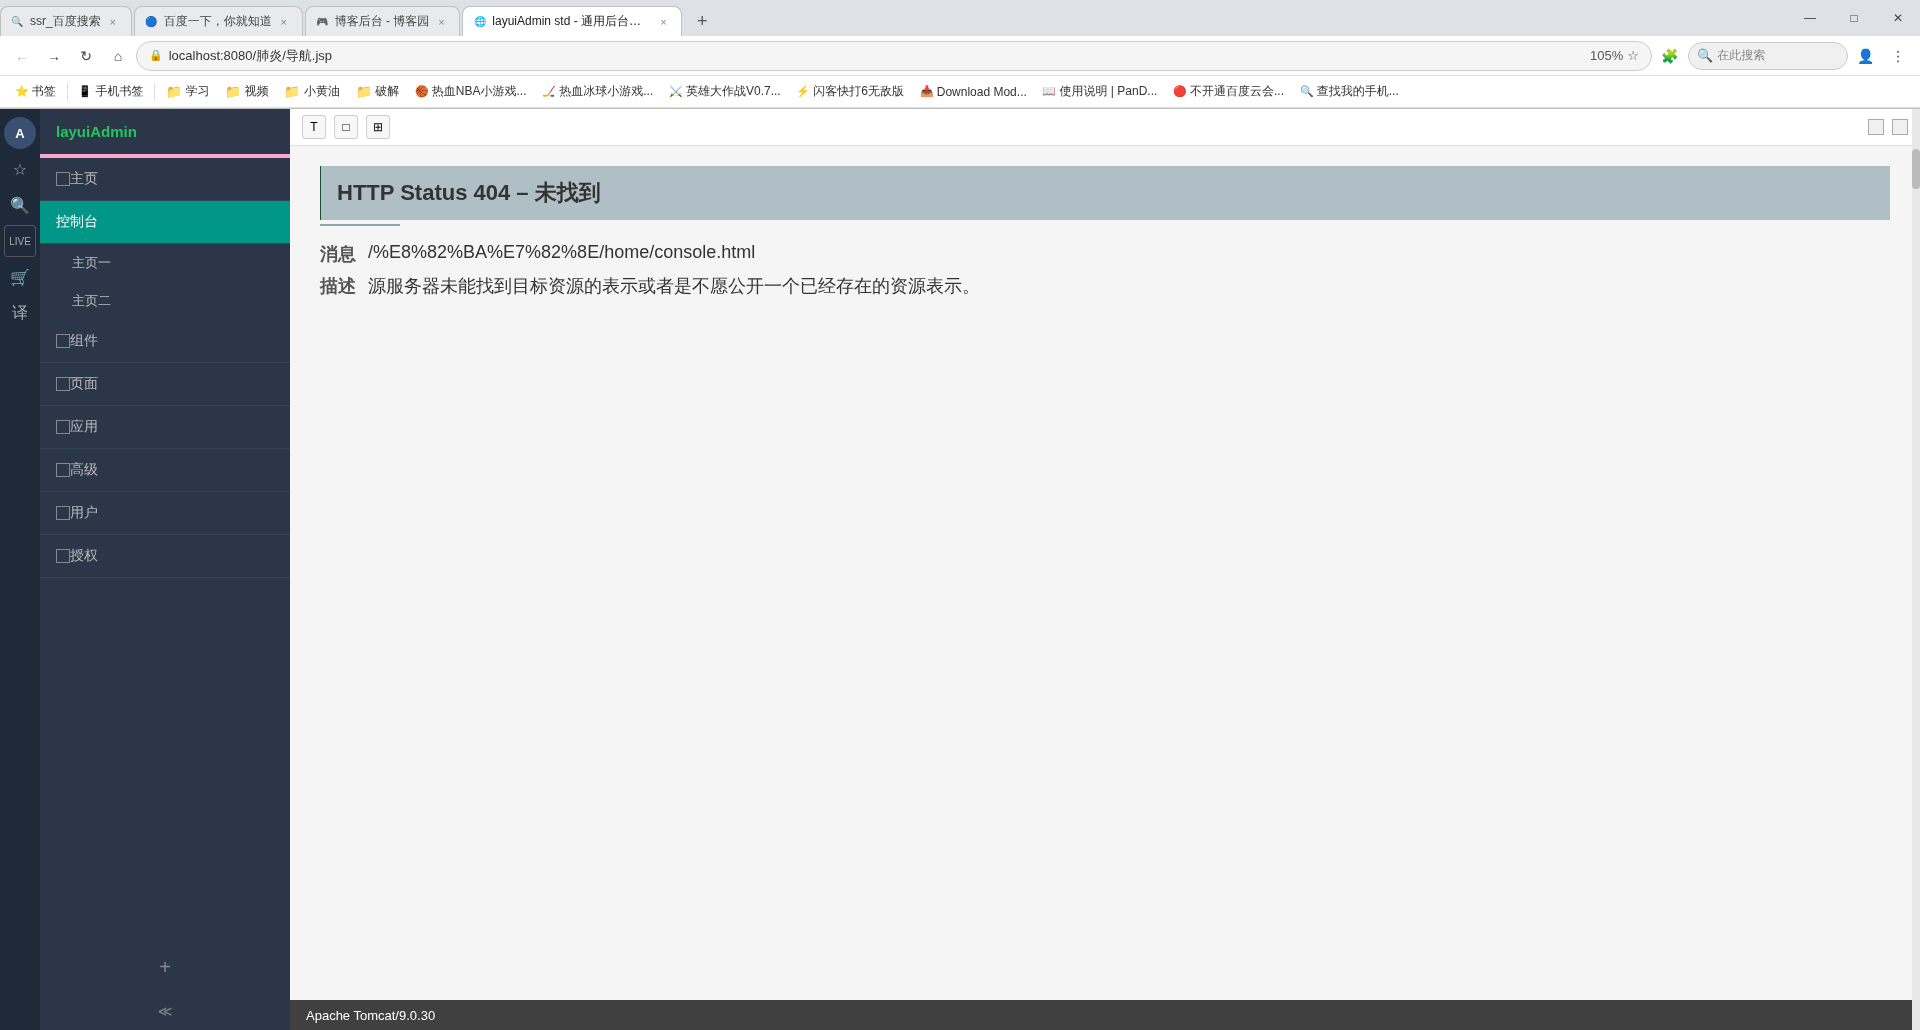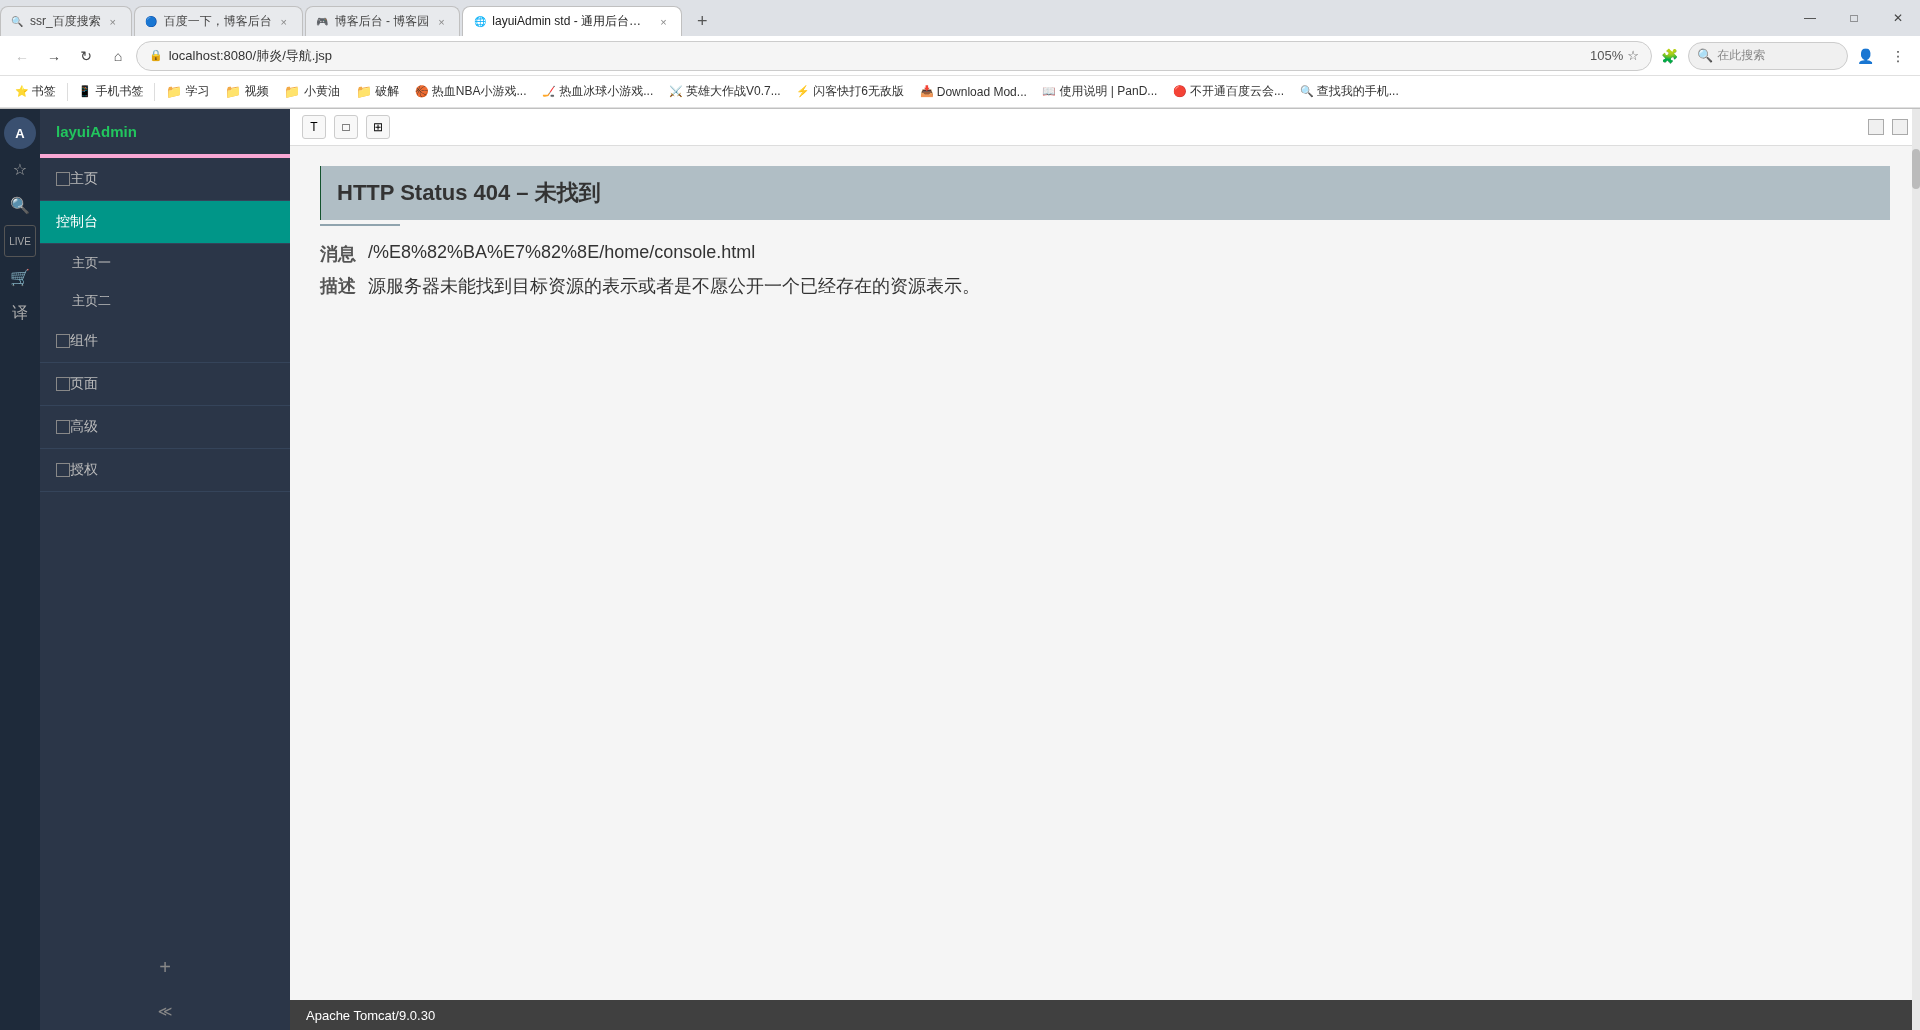--- a/index.html
+++ b/index.html
@@ -390,21 +390,21 @@
 
   <div class="tab-bar-container" style="position:relative;">
     <div class="tab-bar">
       <div class="tab">
         <span class="tab-favicon">🔍</span>
         <span class="tab-label">ssr_百度搜索</span>
         <span class="tab-close">×</span>
       </div>
       <div class="tab">
         <span class="tab-favicon">🔵</span>
-        <span class="tab-label">百度一下，博客后台</span>
+        <span class="tab-label">百度一下，你就知道</span>
         <span class="tab-close">×</span>
       </div>
       <div class="tab">
         <span class="tab-favicon">🎮</span>
         <span class="tab-label">博客后台 - 博客园</span>
         <span class="tab-close">×</span>
       </div>
       <div class="tab active">
         <span class="tab-favicon">🌐</span>
         <span class="tab-label">layuiAdmin std - 通用后台管理模板</span>
@@ -540,26 +540,34 @@
     <div class="sidebar-menu-item">
       <div class="item-checkbox"></div>
       <span class="item-label">组件</span>
     </div>
 
     <div class="sidebar-menu-item">
       <div class="item-checkbox"></div>
       <span class="item-label">页面</span>
     </div>
 
+    <div class="sidebar-menu-item">
+      <div class="item-checkbox"></div>
+      <span class="item-label">应用</span>
+    </div>
 
     <div class="sidebar-menu-item">
       <div class="item-checkbox"></div>
       <span class="item-label">高级</span>
     </div>
 
+    <div class="sidebar-menu-item">
+      <div class="item-checkbox"></div>
+      <span class="item-label">用户</span>
+    </div>
 
 
     <div class="sidebar-menu-item">
       <div class="item-checkbox"></div>
       <span class="item-label">授权</span>
     </div>
 
     <div style="margin-top:auto;"></div>
     <div class="sidebar-add-btn">+</div>
     <div class="sidebar-collapse-btn">≪</div>

